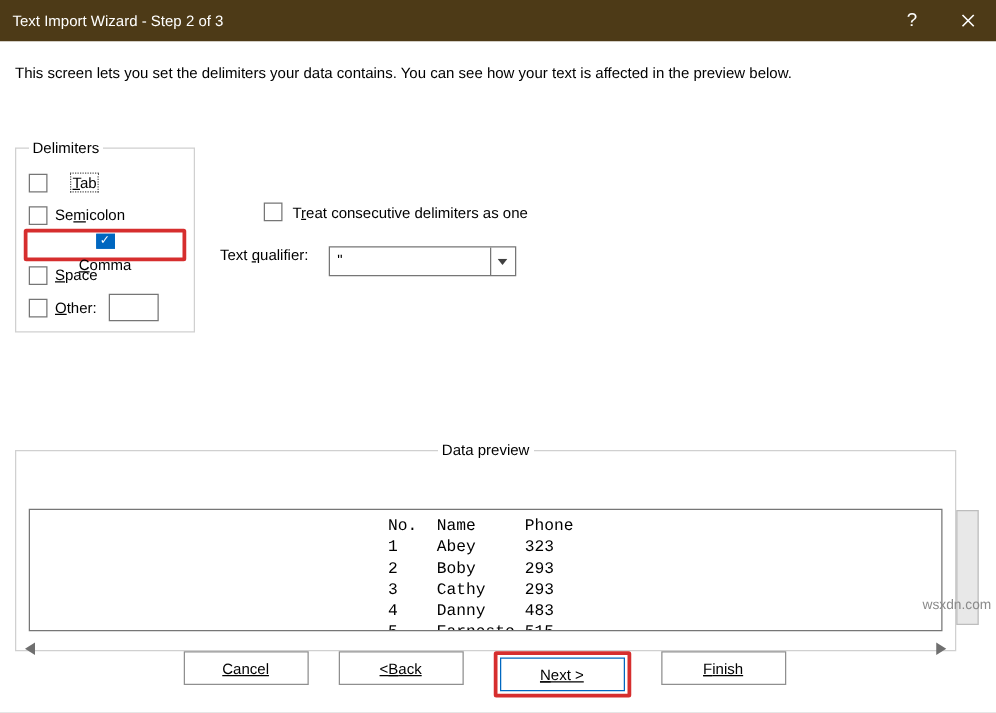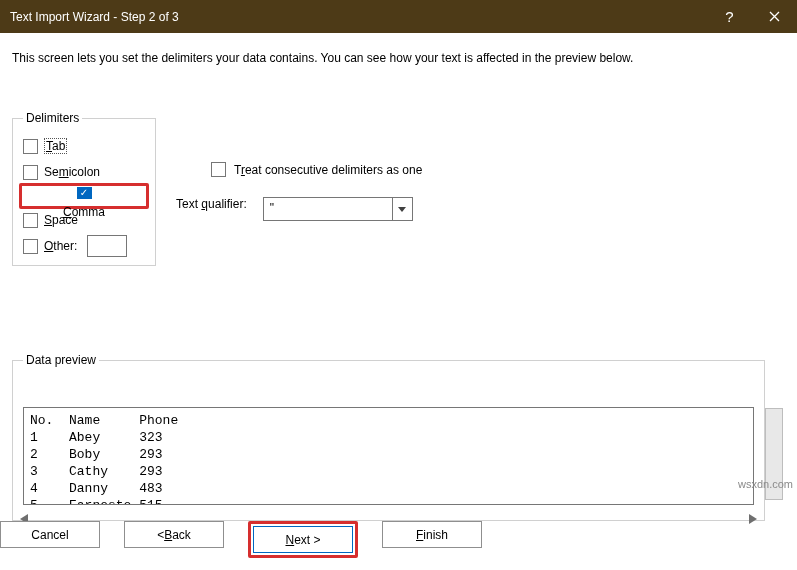--- a/index.html
+++ b/index.html
@@ -11,38 +11,38 @@
     .content { padding: 18px 14px 10px 10px; font-size: 12px; color: #000; flex: 1; position: relative; }
     .instruction { font-size: 12px; margin: 0 0 0 2px; }
     fieldset.delimiters { position: absolute; left: 10px; top: 78px; width: 144px; height: 155px; padding: 8px 10px 10px 10px; border: 1px solid #d0d0d0; }
     fieldset legend { font-size: 12px; padding: 0 3px; }
     .chk-row { display: flex; align-items: center; height: 26px; gap: 6px; }
     .chk { width: 15px; height: 15px; border: 1px solid #767676; display: inline-flex; align-items: center; justify-content: center; font-size: 11px; background:#fff;}
     .chk.checked { background: #0067c0; border-color:#0067c0; color:#fff; }
     .chk.checked::after { content:"✓"; font-size:10px; line-height:1;}
     .chk-label { font-size:12px; }
     .chk-label u { text-decoration: underline; }
-    .dotted { border:1px dotted #555; padding:0 1px;}
+    .dotted { border:1px dotted #555; padding:0 1px;margin-left:12px;}
     .focus-box { border:3px solid #d62e2e; padding:1px 3px; margin:-2px -4px; border-radius:2px;flex-direction:column;}
     .other-input { width:40px; height:22px; border:1px solid #767676; margin-left:4px;}
     .right-opts { position:absolute; left:176px; top:120px; font-size:12px; }
     .consec { display:flex; align-items:flex-end; gap:8px; height:24px;margin-left:35px;}
     .tq-row { display:flex; align-items:flex-start; gap:16px; margin-top:20px;}
     .combo { width:150px; height:24px; border:1px solid #767676; display:flex; align-items:stretch;}
     .combo-val { flex:1; padding:3px 6px; font-size:12px;}
     .combo-btn { width:20px; border-left:1px solid #767676; display:flex; align-items:center; justify-content:center;}
     .combo-btn svg{width:8px;height:5px;}
-    fieldset.preview { position:absolute; left:10px; top:320px; right:30px; height:168px; padding:40px 10px 10px 10px; border:1px solid #d0d0d0;}
+    fieldset.preview { position:absolute; left:10px; top:320px; right:30px; height:168px; padding:40px 10px 10px 10px; border:1px solid #d0d0d0;text-align:center;}
     .preview-box { border:1px solid #767676; height:98px; padding:4px 6px; overflow:hidden; font-family:"Courier New",monospace; font-size:13px; line-height:17px; white-space:pre; background:#fff;}
     .gutter { width:18px; background:#e8e8e8; border:1px solid #bdbdbd; position:absolute; right:14px; top:375px; height:92px;}
     .hscroll { position:absolute; left:20px; right:40px; top:477px; height:18px; display:flex; align-items:center;}
     .harrow { width:0;height:0; border-top:5px solid transparent; border-bottom:5px solid transparent;}
     .harrow.l{border-right:8px solid #6f6f6f;}
     .harrow.r{border-left:8px solid #6f6f6f; margin-left:auto;}
-    .btnrow { position:absolute; left:0; right:0; bottom:12px; display:flex; justify-content:flex-start; gap:24px; padding-right:22px;}
+    .btnrow { position:absolute; left:0; right:0; bottom:12px; display:flex; justify-content:center; gap:24px; padding-right:22px;text-decoration:underline;}
     .btn { width:100px; height:27px; border:1px solid #8f8f8f; background:#fff; font-size:12px; display:flex; align-items:center; justify-content:center; }
     .btn u{text-decoration:underline;}
     .next-wrap { border:3px solid #d62e2e; border-radius:2px; padding:2px;}
     .watermark { position:absolute; right:4px; bottom:80px; font-size:11px; color:#8a8a8a; writing-mode:horizontal-tb;}
   </style>
 </head>
 <body>
 
 <div class="dialog">
   <div class="titlebar">

